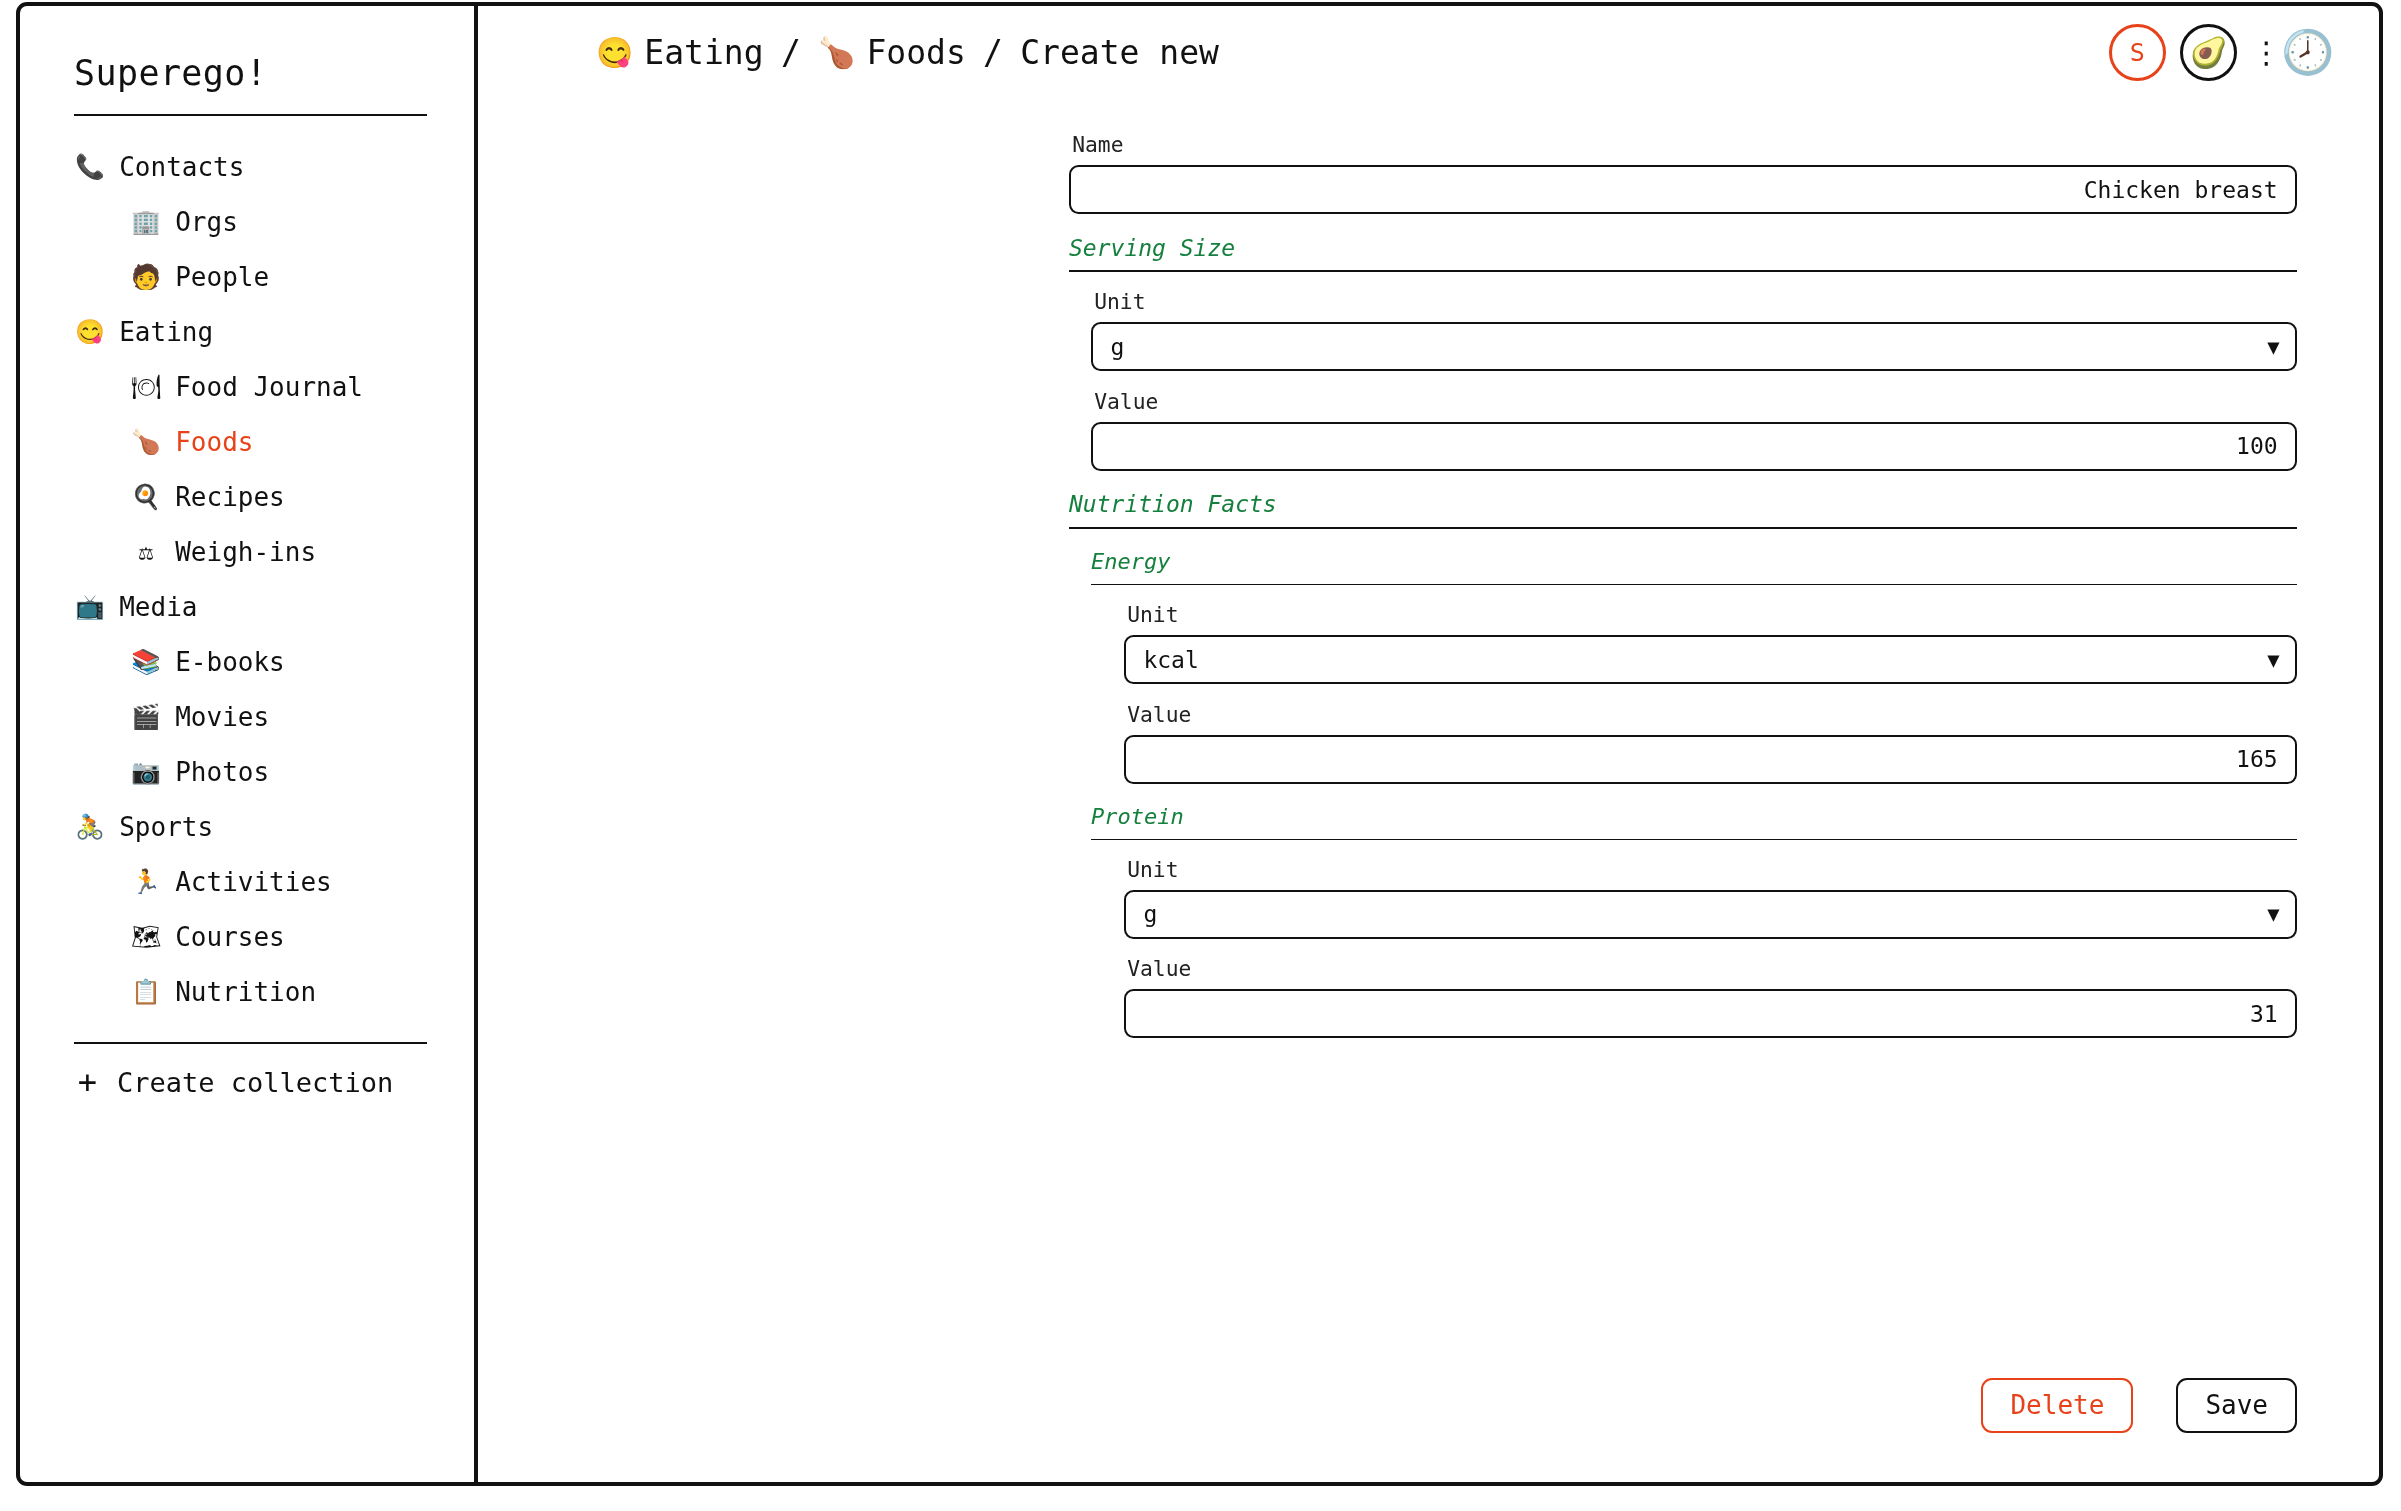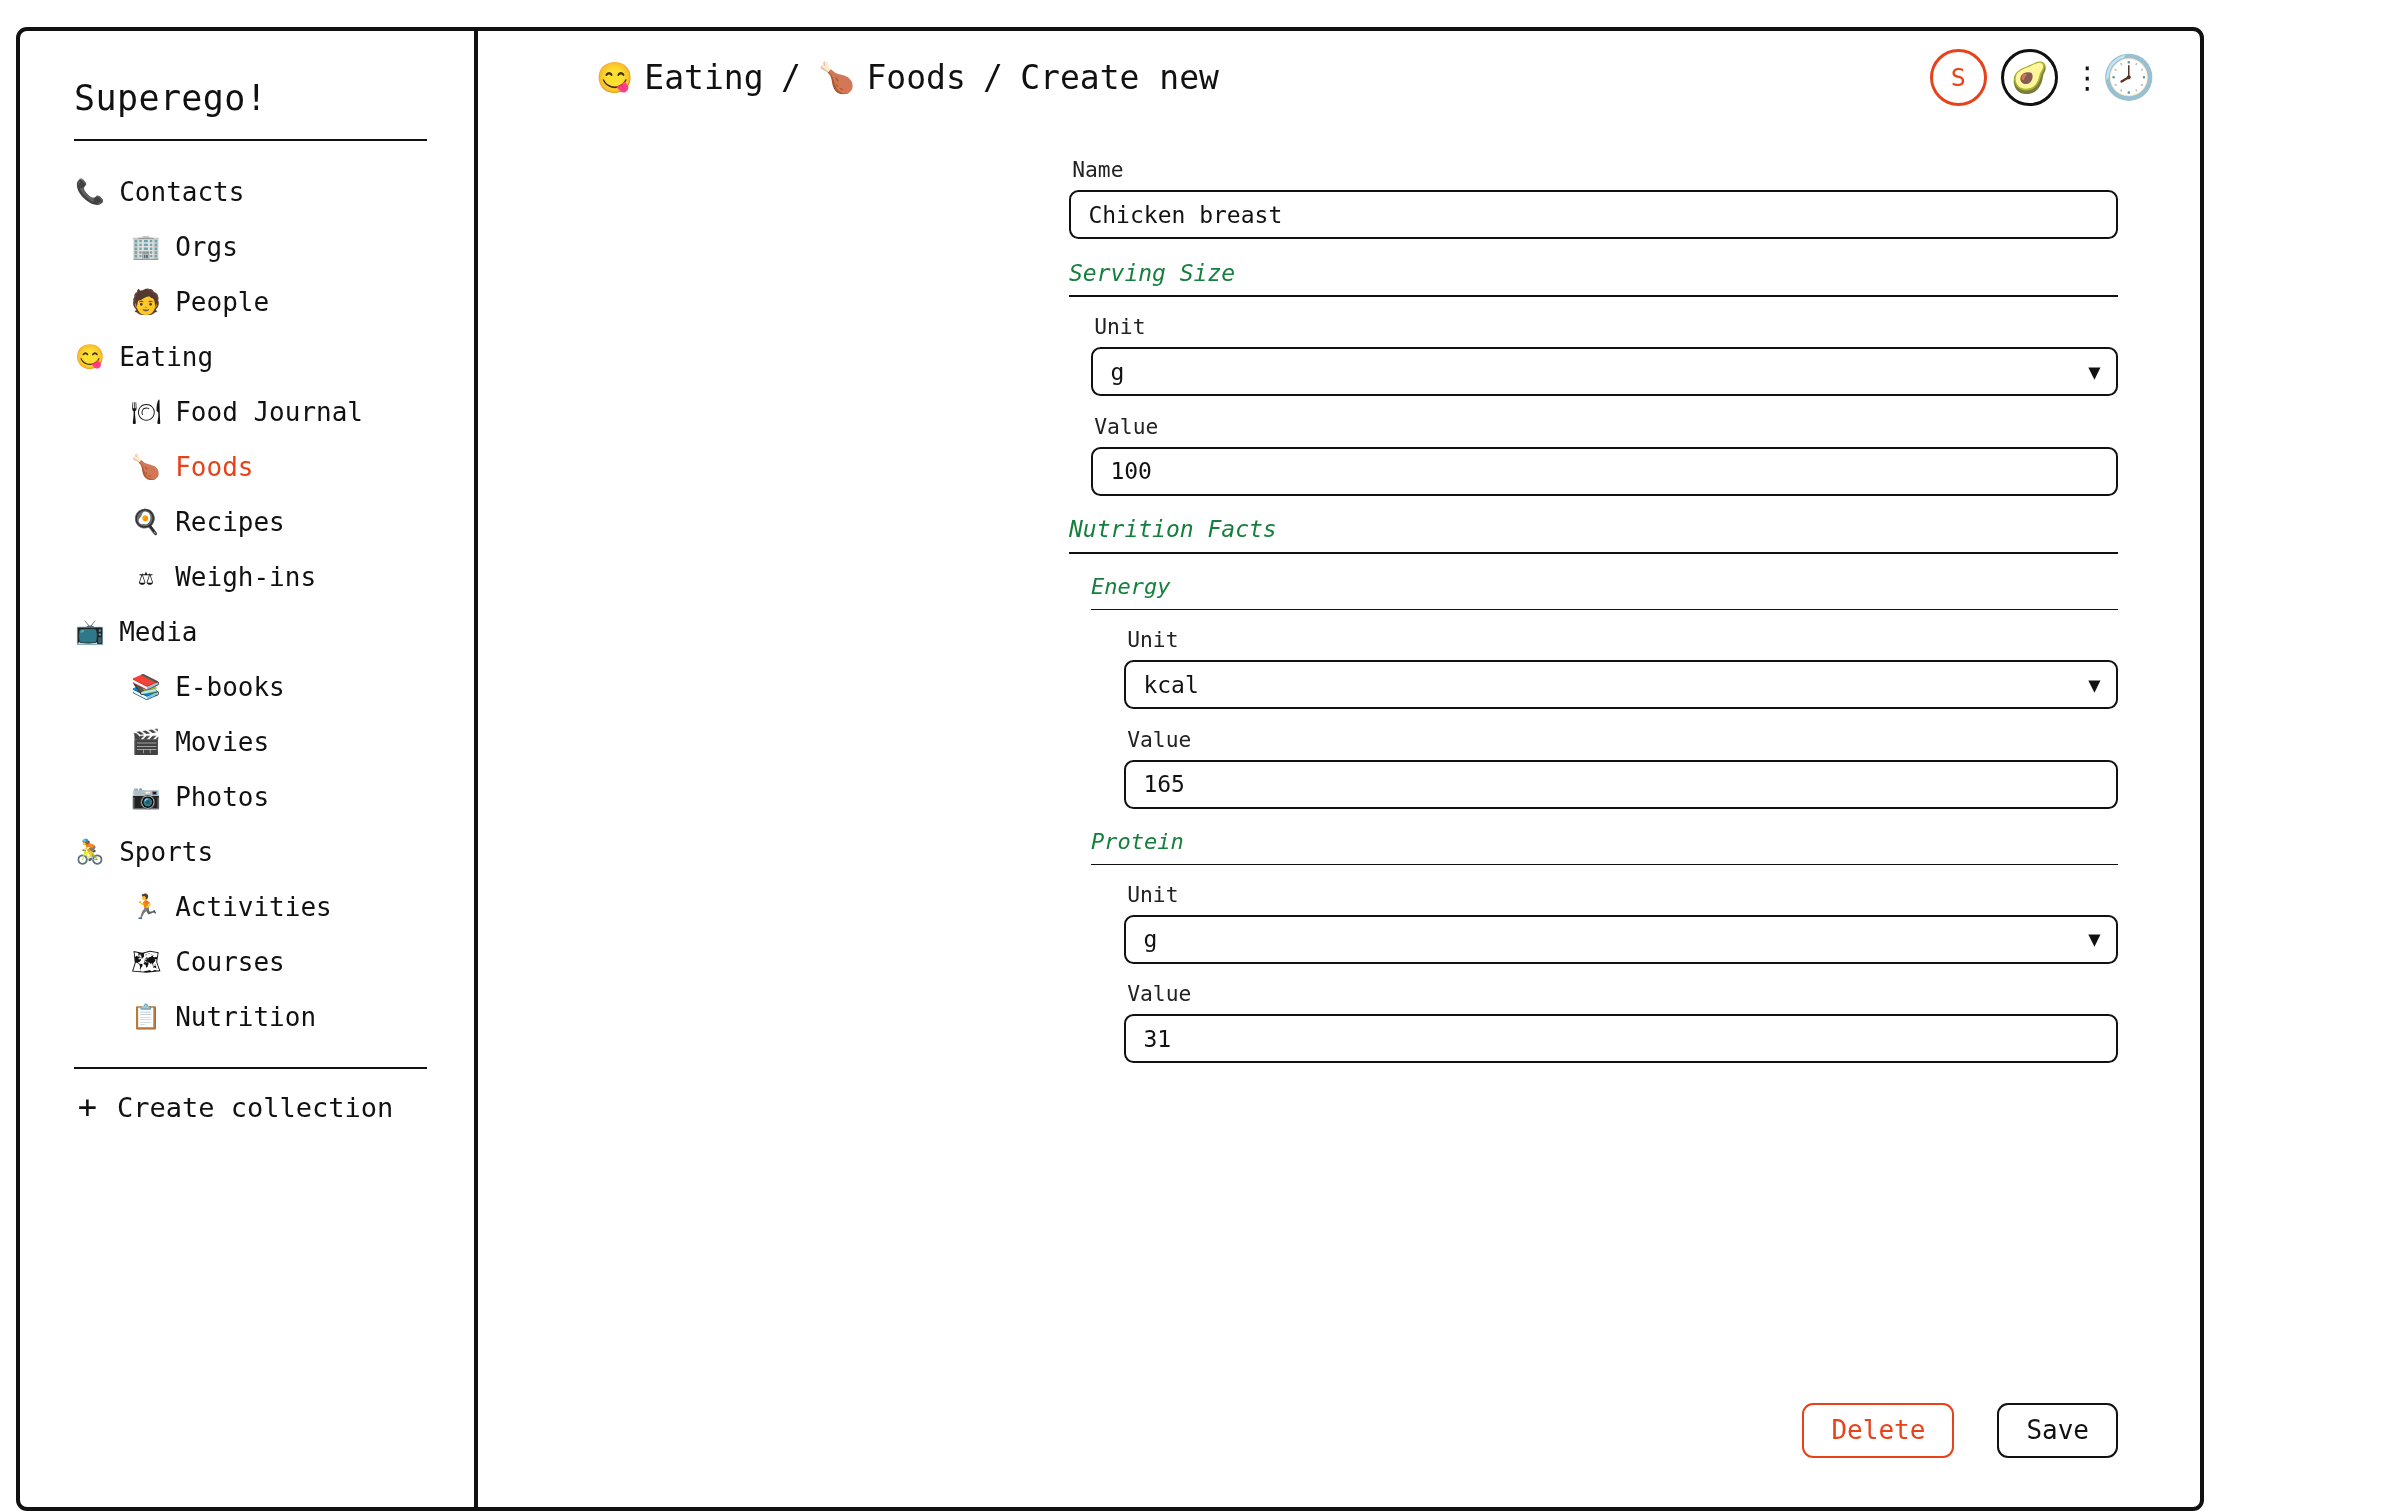--- a/index.html
+++ b/index.html
@@ -9,22 +9,22 @@
   }
   body {
     width: 2401px;
     height: 1512px;
     font-family: "DejaVu Sans Mono", monospace;
     -webkit-font-smoothing: antialiased;
   }
   .app {
     position: absolute;
     left: 16px;
-    top: 27px;
-    width: 2188px;
+    top: 2px;
+    width: 2367px;
     height: 1484px;
     border: 4px solid #111111;
     border-radius: 11px;
     box-sizing: border-box;
     display: flex;
     overflow: hidden;
     background: #ffffff;
   }
 
   
@@ -184,20 +184,21 @@
     box-sizing: border-box;
     border: 2.4px solid #111111;
     border-radius: 9.5px;
     background: #ffffff;
     font-family: "DejaVu Sans Mono", monospace;
     font-size: 23px;
     color: #111111;
     padding: 0 17.4px;
     outline: none;
     display: block;
+    text-align: right;
   }
   .select-wrap {
     position: relative;
     width: 100%;
   }
   .select-input {
     width: 100%;
     height: 49px;
     box-sizing: border-box;
     border: 2.4px solid #111111;

